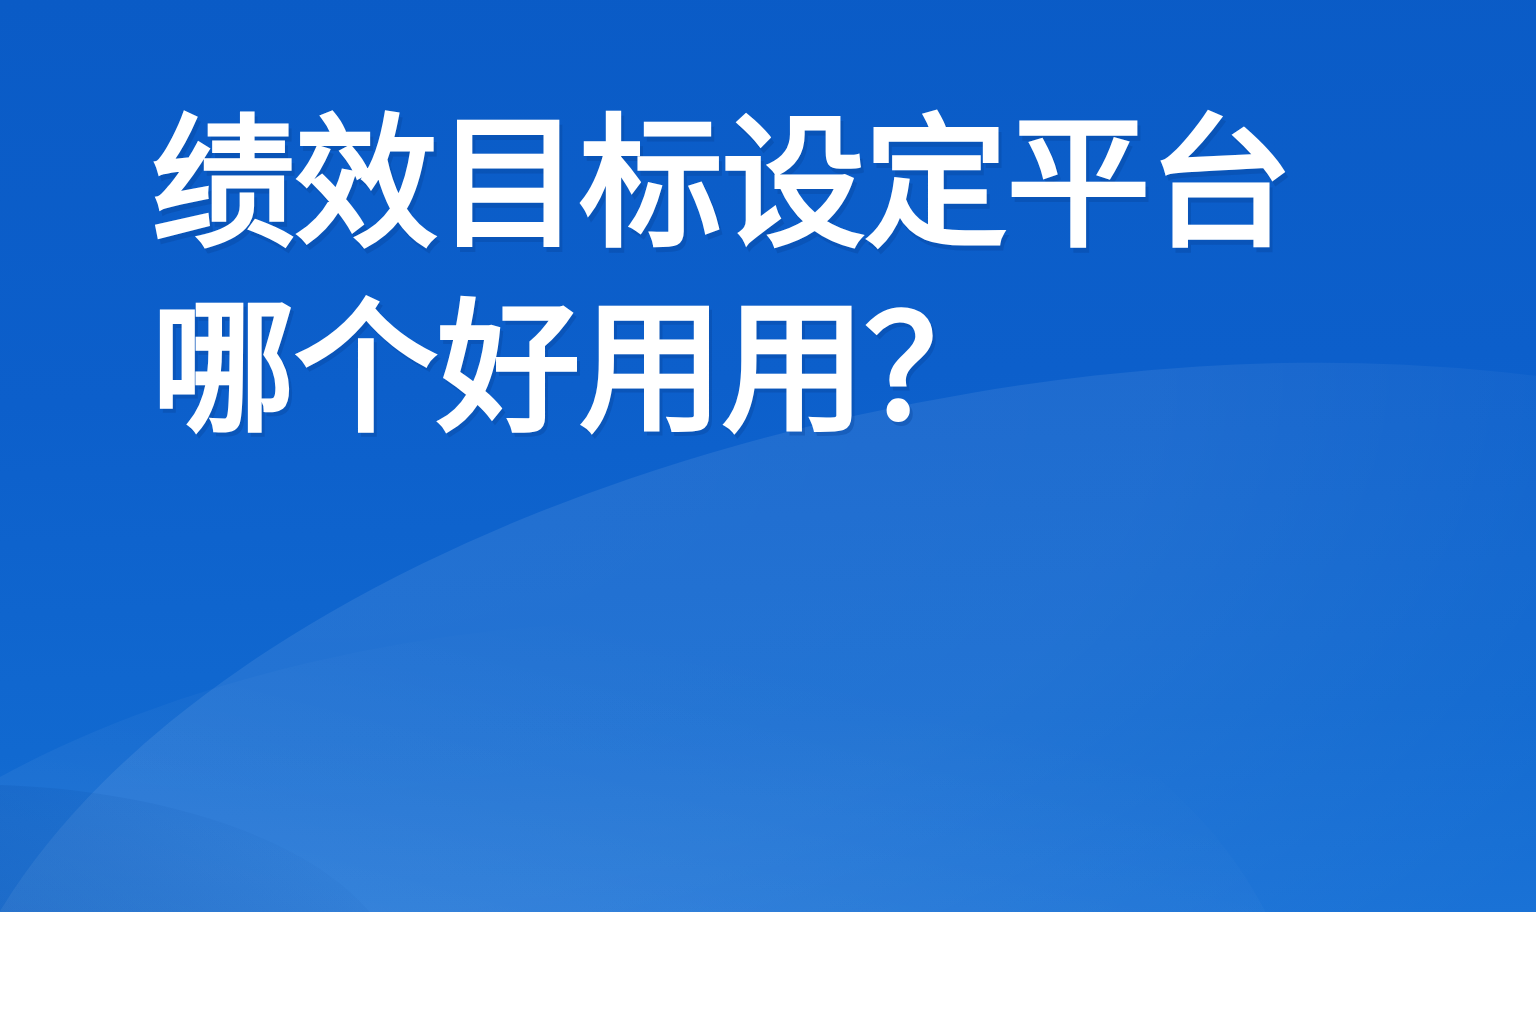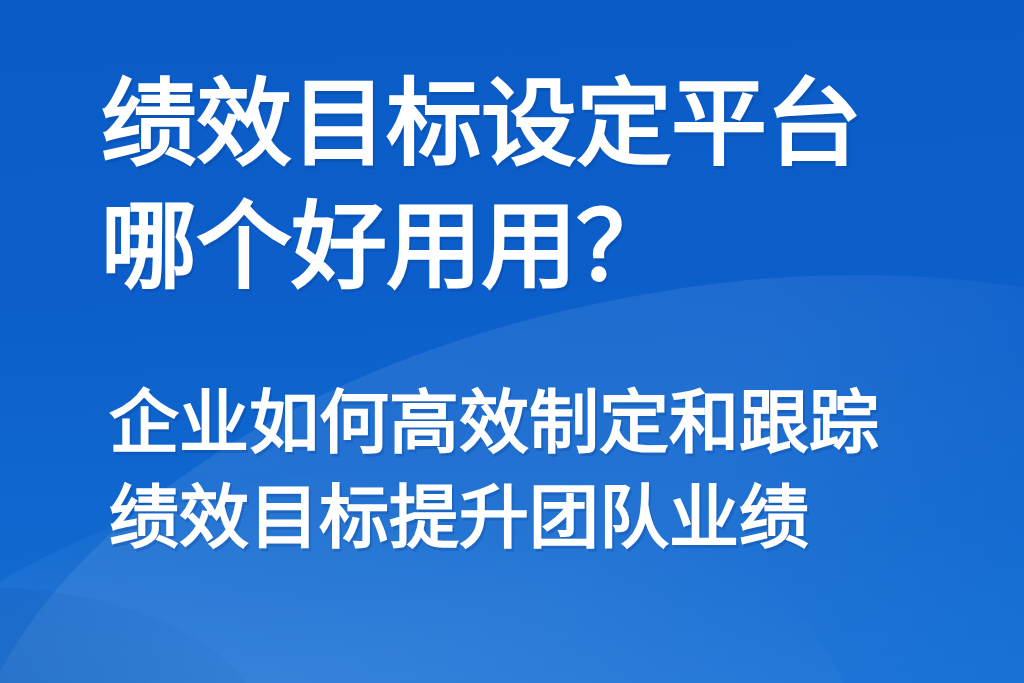--- a/index.html
+++ b/index.html
@@ -5,21 +5,21 @@
 <style>
   html, body {
     margin: 0;
     padding: 0;
     background: #ffffff;
   }
 
   #poster {
     position: relative;
     width: 1024px;
-    height: 683px;
+    height: 608px;
     overflow: hidden;
     background: #15803d;
     font-family: "Liberation Sans", "DejaVu Sans", sans-serif;
     -webkit-font-smoothing: antialiased;
   }
 
   
   .bg-base {
     position: absolute;
     inset: 0;
@@ -110,16 +110,15 @@
 <div id="poster">
 
   <div class="bg-base"></div>
   <div class="bg-swoosh"></div>
   <div class="bg-swoosh-2"></div>
   <div class="bg-corner-dark"></div>
 
   <div class="content">
     <h1 class="headline">绩效目标设定平台哪个好用用？</h1>
 
-    <p class="subhead">企业如何高效制定和跟踪绩效目标提升团队业绩</p>
   </div>
 
 </div>
 
 </body></html>

